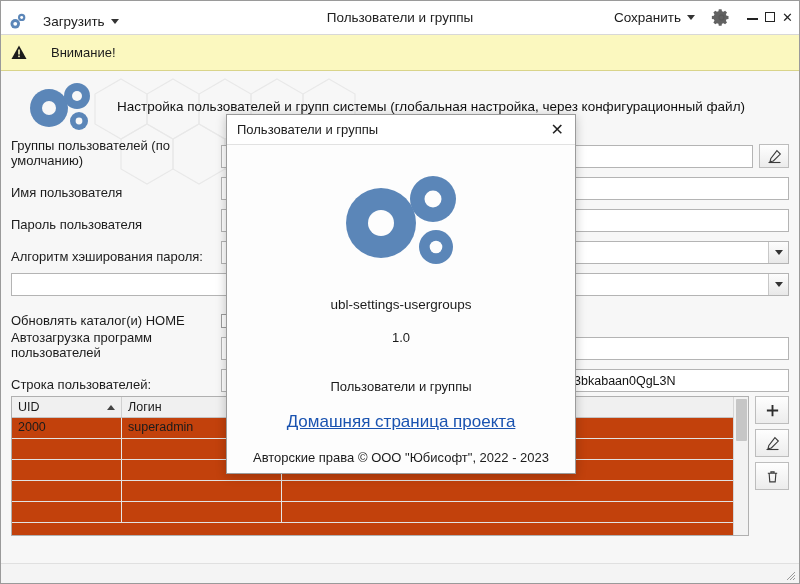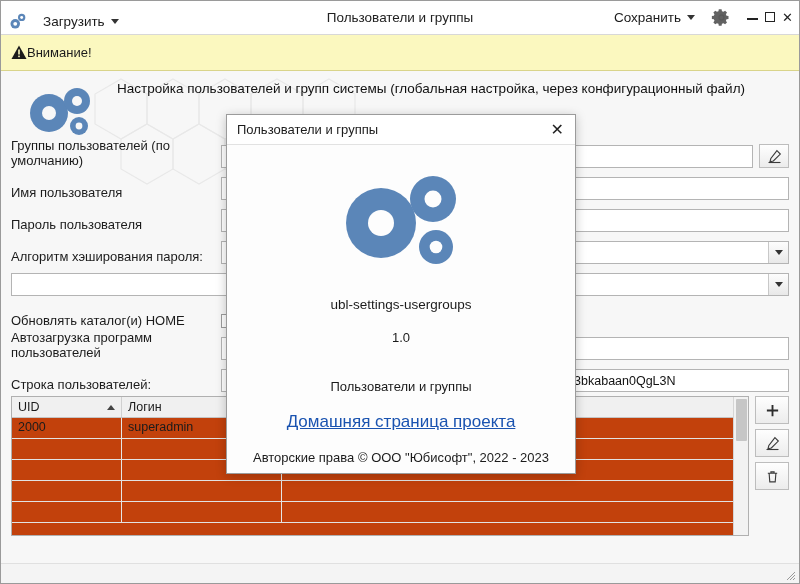--- a/index.html
+++ b/index.html
@@ -61,42 +61,42 @@
   .win-ctl span { font-size: 13px; color: #222; cursor: default; line-height: 1; }
   .ctl-min { display:inline-block; width:11px; height:2px; background:#222; margin-bottom:2px;}
   .ctl-max { display:inline-block; width:10px; height:10px; border:1.6px solid #222;}
   .ctl-close { font-size:15px; line-height:10px; }
 
   
   .warnbar {
     height: 36px;
     background: #fbf8bf;
     border-bottom: 1px solid #d9d48a;
-    display: flex; align-items: center; gap: 0;
+    display: flex; align-items: center; gap: 24px;
     padding: 12px 10px;
     font-size: 13px;
     color: #1b1b1b;
     flex: none;
   }
   .warn-icon { width: 16px; height: 15px; position: relative; }
 
   
   .content {
     flex: 1;
     position: relative;
     background: #f7f7f7;
     overflow: hidden;
   }
   .hexbg {
     position: absolute; left: 0; top: 0; width: 800px; height: 120px;
     opacity: .5;
   }
 
   .header-row {
-    display: flex; align-items: flex-start;
+    display: flex; align-items: center;
     padding: 10px 0 4px 10px;
     position: relative;
     height: 64px;
   }
   .big-gears { width: 84px; height: 60px; flex: none; margin-left: 8px;}
   .header-title {
     font-size: 13.5px;
     color: #111;
     margin-left: 14px;
   }

